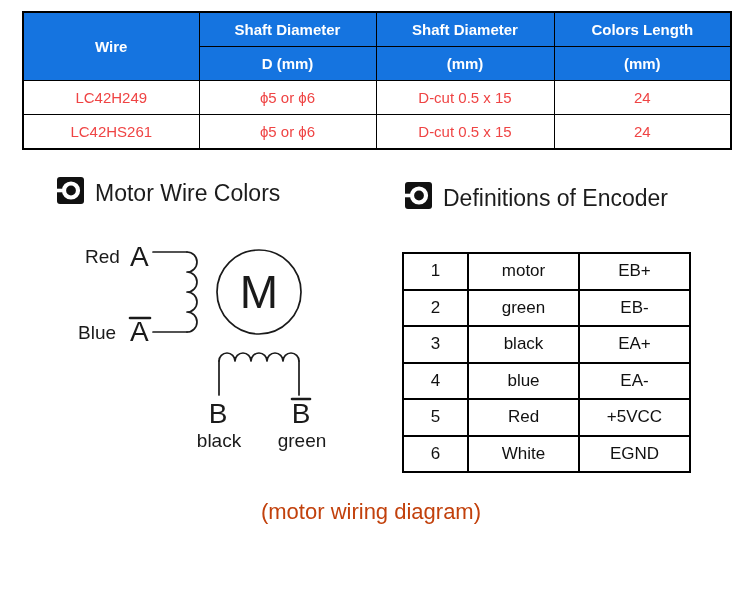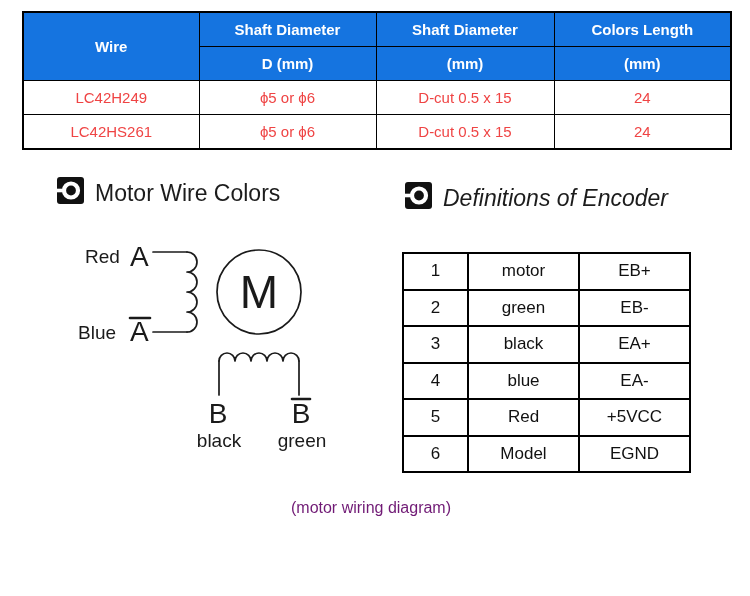--- a/index.html
+++ b/index.html
@@ -23,39 +23,39 @@
   .spec-table tr.hrow2 { height: 34px; }
   .spec-table tr.drow  { height: 30px; }
 
   
   .section-title {
     position: absolute; display: flex; align-items: center; gap: 11px;
     color: #1c1c1c; font-size: 23px; line-height: 27px;
   }
   .section-title .icon { flex: 0 0 auto; margin-top: 1px; }
   #title-motor { left: 57px; top: 176px; }
-  #title-encoder { left: 405px; top: 181px; width: 290px; font-style: italic; }
+  #title-encoder { left: 405px; top: 181px; width: 290px; }
 
   
   .enc-table {
     position: absolute; left: 402px; top: 252px; width: 287px;
     border-collapse: collapse; table-layout: fixed; border: 2px solid #000;
   }
   .enc-table td {
     border: 2px solid #000; font-size: 17px; color: #111111;
     text-align: center; vertical-align: middle; height: 34.5px; padding: 0;
   }
 
   
   .diagram { position: absolute; left: 60px; top: 233px; }
 
   
   .caption {
     position: absolute; left: 0; top: 499px; width: 742px;
-    text-align: center; font-size: 16px; color: #701a75;
+    text-align: center; font-size: 22px; color: #c2410c;
   }
 </style>
 </head>
 <body>
 
 <div class="page">
 
   <table class="spec-table">
     <colgroup>
       <col style="width:176px">
@@ -170,21 +170,21 @@
         <td>blue</td>
         <td>EA-</td>
       </tr>
       <tr>
         <td>5</td>
         <td>Red</td>
         <td>+5VCC</td>
       </tr>
       <tr>
         <td>6</td>
-        <td>Model</td>
+        <td>White</td>
         <td>EGND</td>
       </tr>
     </tbody>
   </table>
 
   <div class="caption">(motor wiring diagram)</div>
 
 </div>
 
 </body></html>

